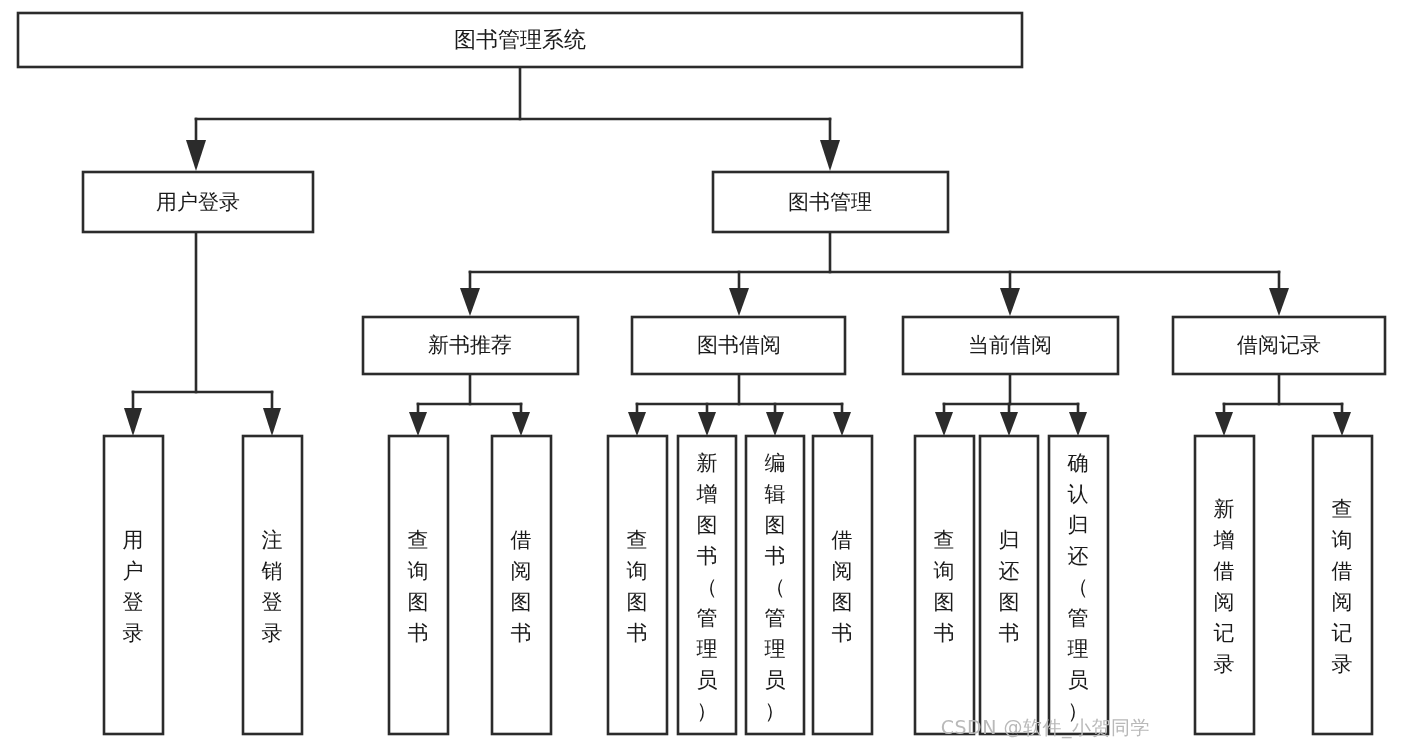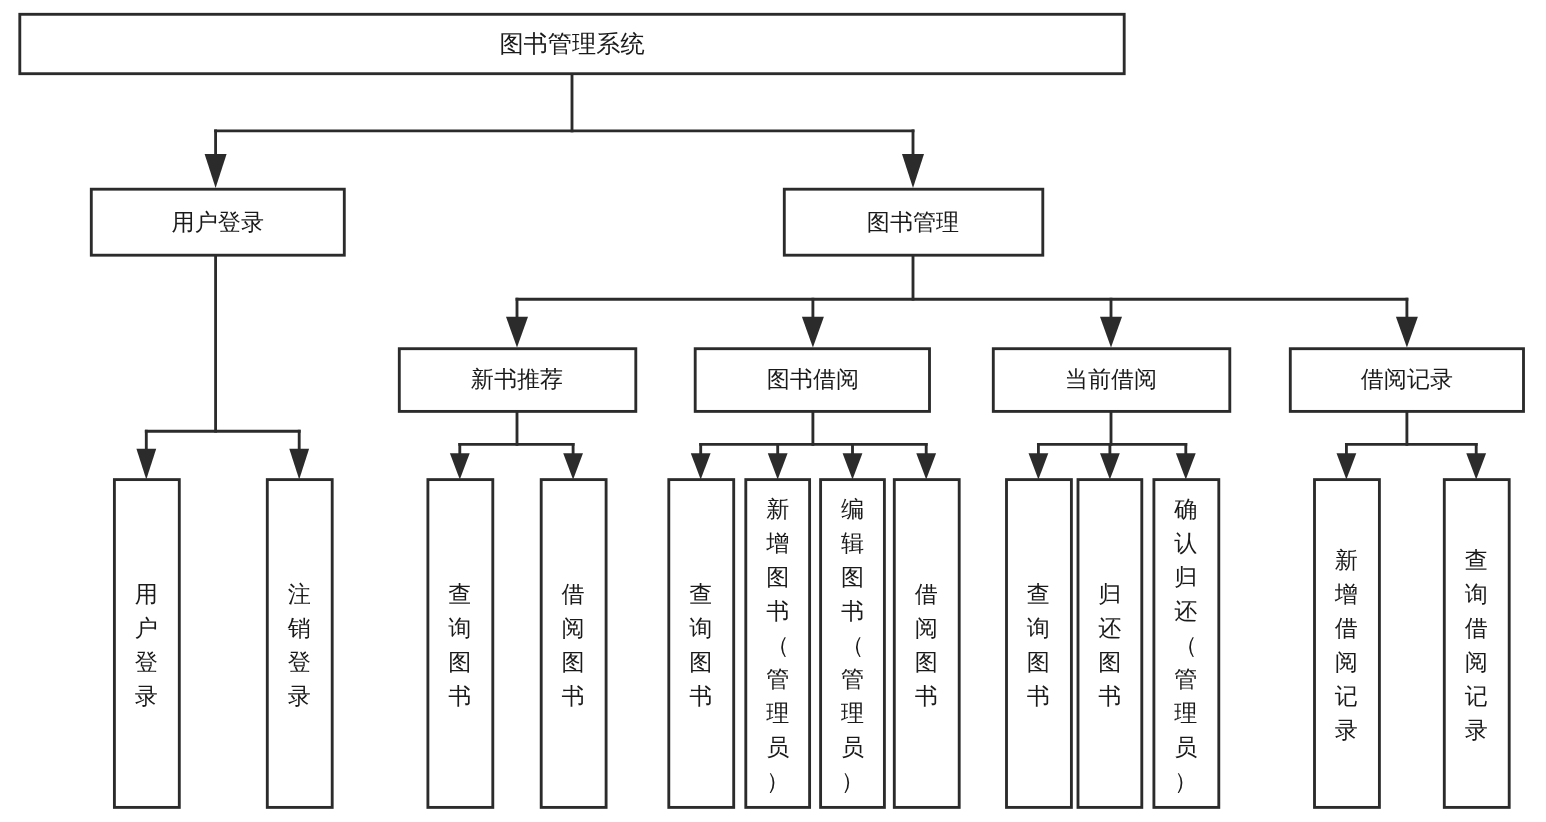--- a/index.html
+++ b/index.html
@@ -247,14 +247,15 @@
       <text class="vlabel" x="1224" y="0"><tspan x="1224" y="516.2">新</tspan><tspan x="1224" y="547.2">增</tspan><tspan x="1224" y="578.2">借</tspan><tspan x="1224" y="609.2">阅</tspan><tspan x="1224" y="640.2">记</tspan><tspan x="1224" y="671.2">录</tspan></text>
     </g>
 
     <g>
       <rect class="node-box" x="1313" y="436" width="59" height="298"></rect>
       <text class="vlabel" x="1342" y="0"><tspan x="1342" y="516.2">查</tspan><tspan x="1342" y="547.2">询</tspan><tspan x="1342" y="578.2">借</tspan><tspan x="1342" y="609.2">阅</tspan><tspan x="1342" y="640.2">记</tspan><tspan x="1342" y="671.2">录</tspan></text>
     </g>
 
   </svg>
 
+  <div class="watermark">CSDN @软件_小贺同学</div>
 
 </div>
 
 </body></html>

